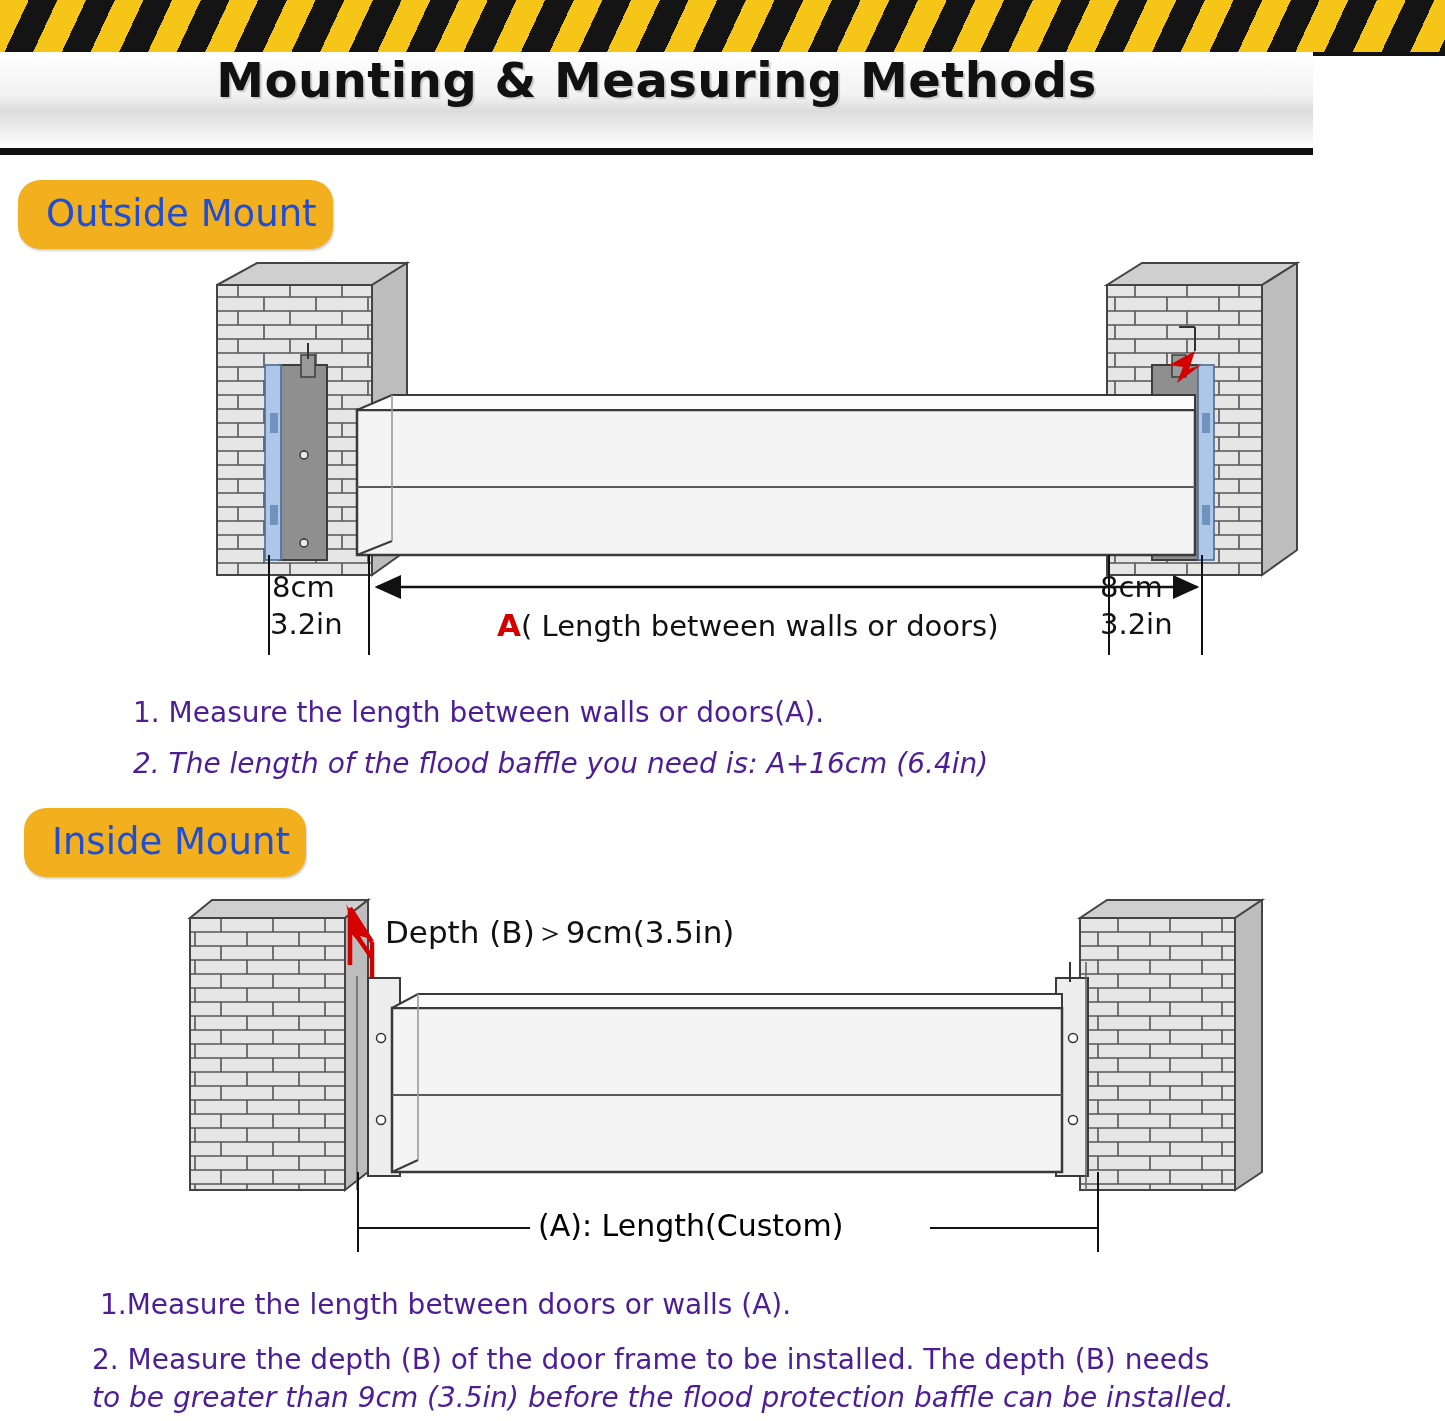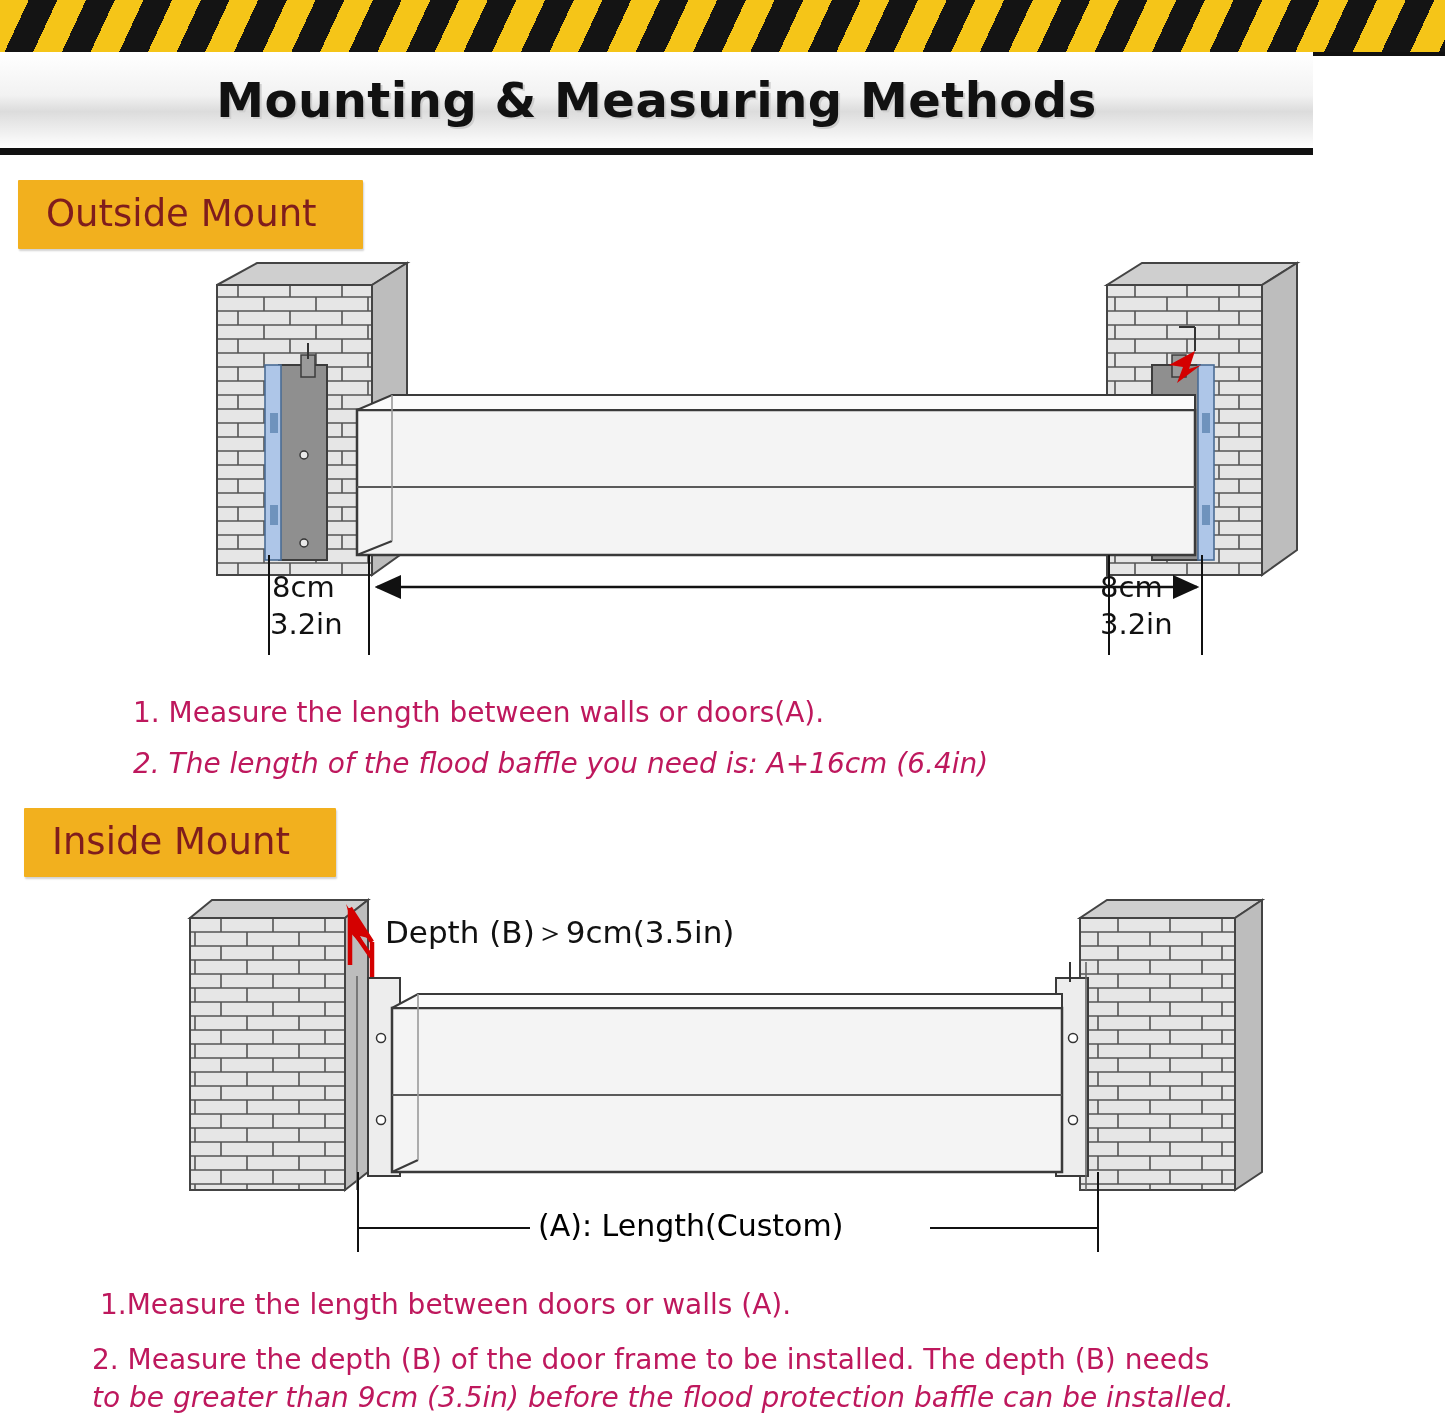--- a/index.html
+++ b/index.html
@@ -29,52 +29,52 @@
       );
     border-bottom: 4px solid #111;
   }
   .header-band {
     position: absolute;
     left: 0; top: 52px;
     width: 1313px; height: 96px;
     background: linear-gradient(180deg,#ffffff 0%,#f2f2f2 45%,#dcdcdc 62%,#ffffff 100%);
     border-bottom: 7px solid #111;
     display: flex;
-    align-items: center;
+    align-items: flex-start;
     justify-content: center;
   }
   .header-title {
     font-size: 48px;
     font-weight: bold;
     letter-spacing: 0.5px;
     color: #111;
     text-shadow: 2px 2px 0 #cfcfcf;
     font-family: "DejaVu Sans", sans-serif;
   }
 
   
   .badge {
     position: absolute;
     background: #f2b01e;
-    color: #7f1d1d;
+    color: #1d4ed8;
     font-size: 37px;
-    padding: 12px 46px 14px 28px;
-    border-radius: 1px;
+    padding: 12px 16px 14px 28px;
+    border-radius: 22px;
     box-shadow: 1px 2px 2px rgba(0,0,0,0.18);
     font-family: "DejaVu Sans", sans-serif;
     white-space: nowrap;
   }
   #badge-outside { left: 18px; top: 180px; }
   #badge-inside  { left: 24px; top: 808px; }
 
   
   .instr {
     position: absolute;
     font-size: 28px;
-    color: #be185d;
+    color: #4c1d95;
     white-space: nowrap;
   }
 
   
   .diagram { position: absolute; }
   #diagram-outside { left: 0; top: 255px; width: 1445px; height: 420px; padding-left: 17px; }
   #diagram-inside  { left: 0; top: 890px; width: 1186px; height: 380px; }
 
   .dim-label {
     position: absolute;
@@ -172,20 +172,23 @@
     <line x1="1185" y1="300" x2="1185" y2="400" stroke="#111" stroke-width="2"></line>
     <line x1="1092" y1="300" x2="1092" y2="400" stroke="#111" stroke-width="2"></line>
     <line x1="360" y1="332" x2="1180" y2="332" stroke="#111" stroke-width="2.4" marker-start="url(#arrStartO)" marker-end="url(#arrEndO)"></line>
   </svg>
 
   <div class="dim-label" style="left:272px; top:315px;">8cm</div>
   <div class="dim-label" style="left:270px; top:352px;">3.2in</div>
   <div class="dim-label" style="left:1100px; top:315px;">8cm</div>
   <div class="dim-label" style="left:1100px; top:352px;">3.2in</div>
 
+  <div class="dim-label" style="left:497px; top:352px;">
+    <span class="big-a">A</span><span>( Length between walls or doors)</span>
+  </div>
 </div>
 
 <div class="instr" style="left:133px; top:696px;">1. Measure the length between walls or doors(A).</div>
 <div class="instr" style="left:133px; top:747px;font-style:italic;">2. The length of the flood baffle you need is: A+16cm (6.4in)</div>
 
 <div class="badge" id="badge-inside">Inside Mount</div>
 
 <div class="diagram" id="diagram-inside">
   <svg width="1445" height="380" viewBox="0 0 1445 380">
     <defs>

